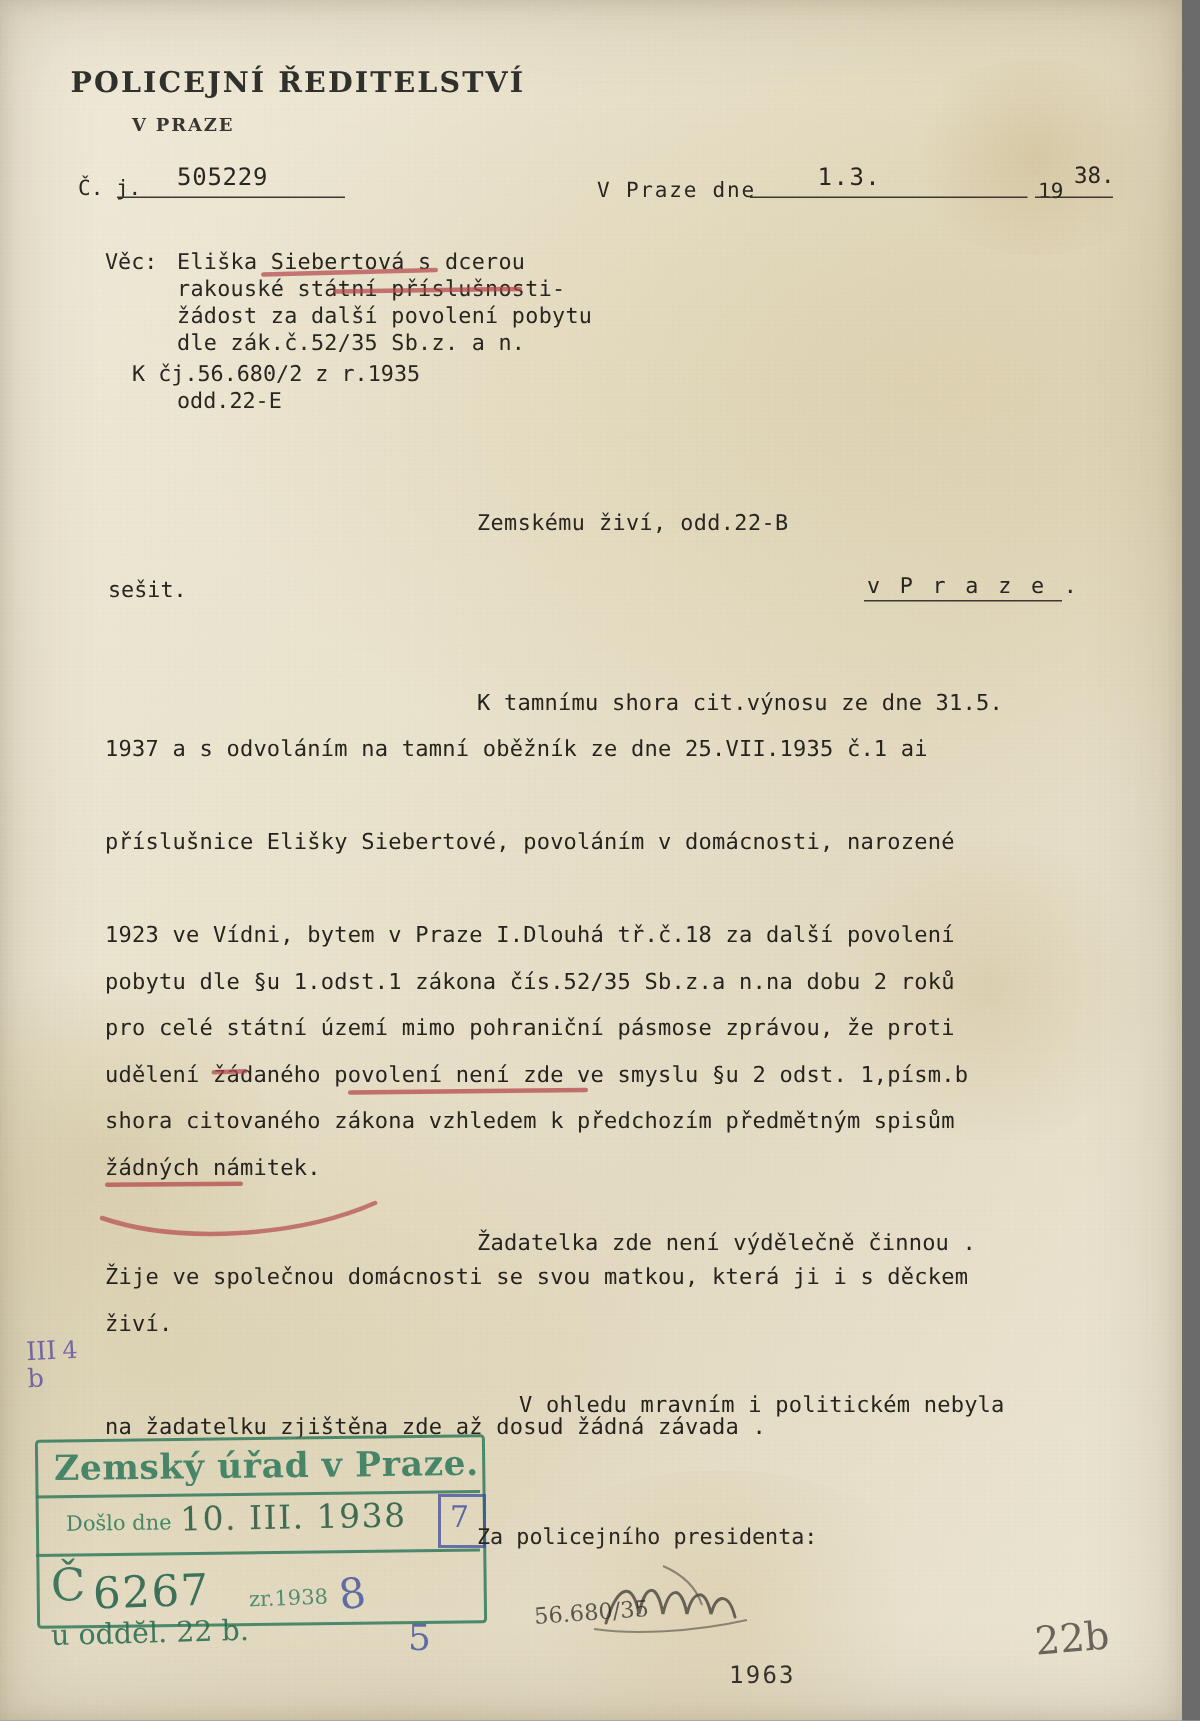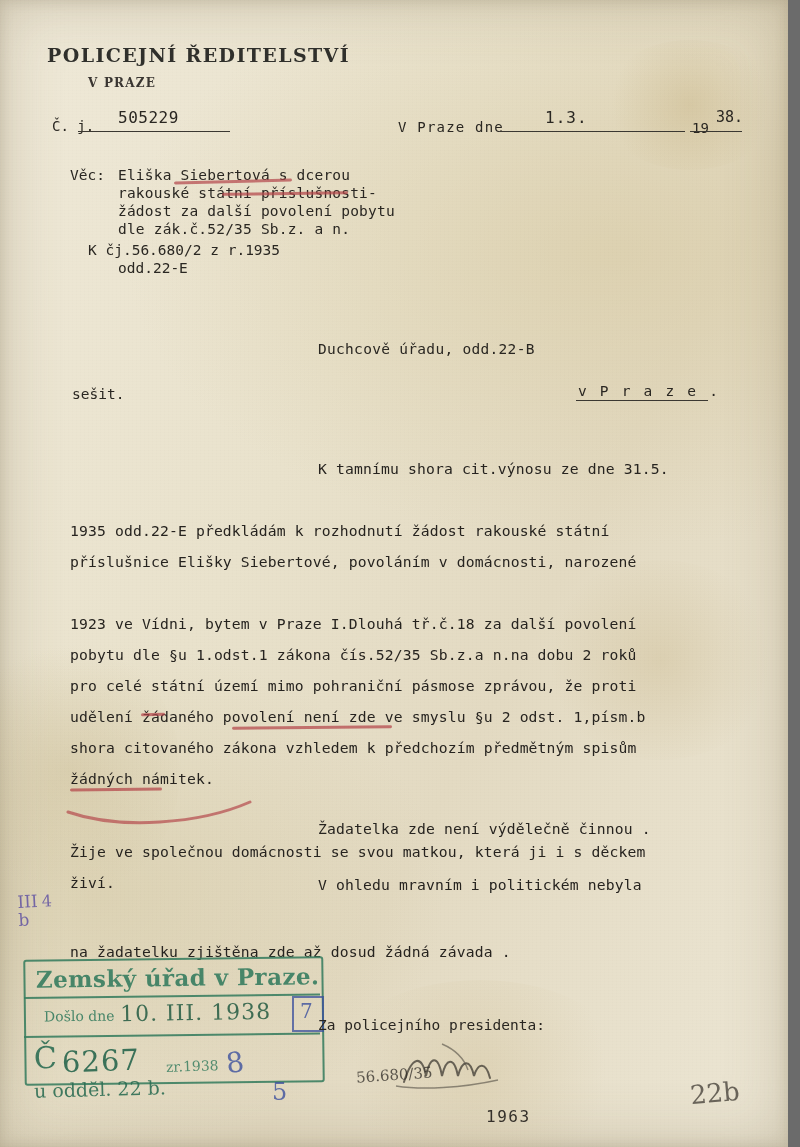--- a/index.html
+++ b/index.html
@@ -299,47 +299,47 @@
   <div class="abs subj" id="subj1">Eliška Siebertová s dcerou</div>
   <div class="abs subj" id="subj3">žádost za další povolení pobytu</div>
   <div class="abs subj" id="subj2">rakouské státní příslušnosti-</div>
   <div class="abs subj" id="subj4">dle zák.č.52/35 Sb.z. a n.</div>
   <div class="abs" id="ref1">K čj.56.680/2 z r.1935</div>
   <div class="abs" id="ref2">odd.22-E</div>
 
   <div class="red-strike" style="left:174px; top:180px; width:118px; transform:rotate(-1.5deg);"></div>
   <div class="red-underline" style="left:222px; top:192px; width:126px; transform:rotate(-0.8deg);"></div>
 
-  <div class="abs" id="addressee">Duchcově úřadu, odd.22-B</div>
+  <div class="abs" id="addressee">Zemskému živí, odd.22-B</div>
   <div class="abs" id="sesit">sešit.</div>
   <div class="abs" id="inprague">v P r a z e .</div>
   <div class="abs" id="inprague-rule"></div>
 
   <div class="abs body-line indent" style="top:460px;">K tamnímu shora cit.výnosu ze dne 31.5.</div>
-  <div class="abs body-line" style="top:522px;">1935 odd.22-E předkládám k rozhodnutí žádost rakouské státní</div>
+  <div class="abs body-line" style="top:491px;">1937 a s odvoláním na tamní oběžník ze dne 25.VII.1935 č.1 ai</div>
   <div class="abs body-line" style="top:553px;">příslušnice Elišky Siebertové, povoláním v domácnosti, narozené</div>
   <div class="abs body-line" style="top:615px;">1923 ve Vídni, bytem v Praze I.Dlouhá tř.č.18 za další povolení</div>
   <div class="abs body-line" style="top:646px;">pobytu dle §u 1.odst.1 zákona čís.52/35 Sb.z.a n.na dobu 2 roků</div>
   <div class="abs body-line" style="top:677px;">pro celé státní území mimo pohraniční pásmose zprávou, že proti</div>
   <div class="abs body-line" style="top:708px;">udělení žádaného povolení není zde ve smyslu §u 2 odst. 1,písm.b</div>
   <div class="abs body-line" style="top:739px;">shora citovaného zákona vzhledem k předchozím předmětným spisům</div>
   <div class="abs body-line" style="top:770px;">žádných námitek.</div>
 
   <div class="red-strike" style="left:141px; top:713px; width:24px; transform:rotate(-2deg);"></div>
   <div class="red-underline" style="left:232px; top:726px; width:160px; transform:rotate(-0.6deg);"></div>
   <div class="red-underline" style="left:70px; top:788px; width:92px; transform:rotate(-0.5deg);"></div>
   <svg class="red-curve" style="left:60px; top:790px;" width="200" height="36">
     <path d="M8 22 C 60 40, 140 34, 190 12" stroke="#b4454a" stroke-width="3" fill="none" opacity="0.68" stroke-linecap="round"></path>
   </svg>
 
   <div class="abs body-line indent" style="top:820px;">Žadatelka zde není výdělečně činnou .</div>
   <div class="abs body-line" style="top:843px;">Žije ve společnou domácnosti se svou matkou, která ji i s děckem</div>
   <div class="abs body-line" style="top:874px;">živí.</div>
 
-  <div class="abs body-line indent" style="top:876px;">V ohledu mravním i politickém nebyla</div>
+  <div class="abs body-line indent" style="top:928px;margin-left:28px;">V ohledu mravním i politickém nebyla</div>
   <div class="abs body-line" style="top:943px;">na žadatelku zjištěna zde až dosud žádná závada .</div>
 
   <div class="abs" id="stamp-roman">
     <span>III</span><span class="num">4</span><br>
     <span>b</span>
   </div>
 
   <div class="abs" id="stamp-box"></div>
   <div class="abs" id="stamp-title">Zemský úřad v Praze.</div>
   <div class="abs" id="stamp-line1"></div>

